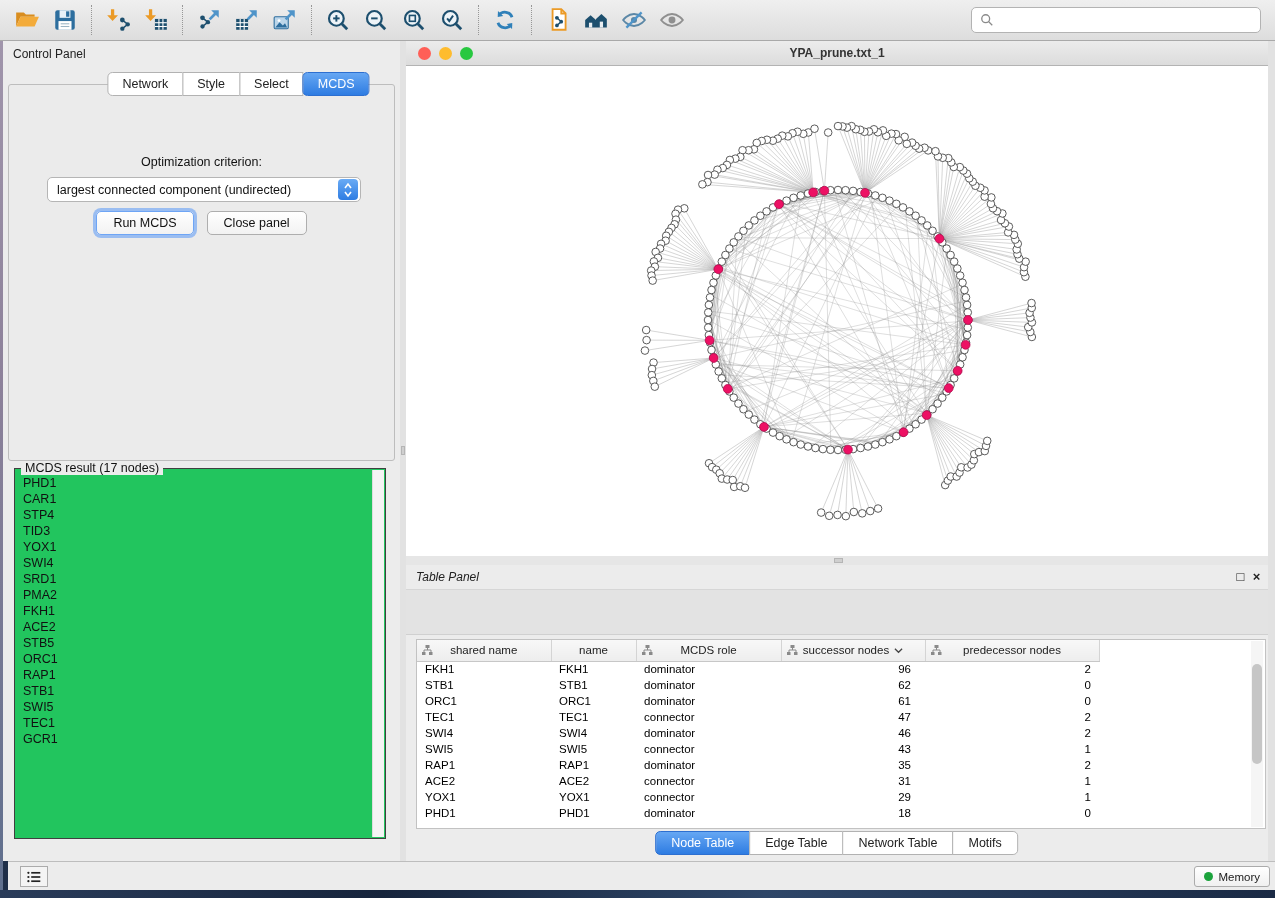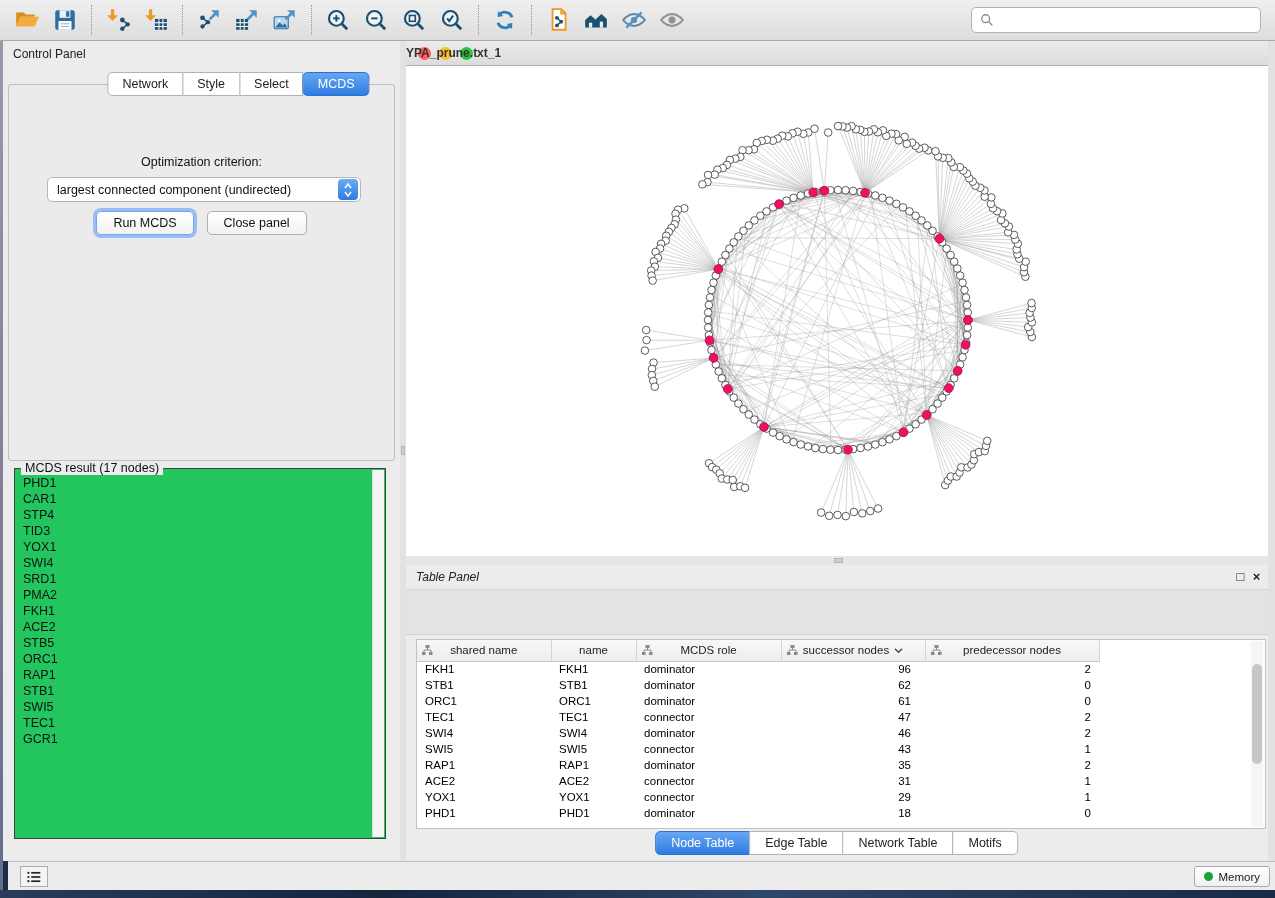--- a/index.html
+++ b/index.html
@@ -67,21 +67,21 @@
   #h-split { position:absolute; left:406px; top:556px; width:862px; height:9px; background:#e6e6e6; }
   #h-split .grip { left:428px; top:2px; width:9px; height:5px; }
   #right-edge { position:absolute; left:1268px; top:41px; width:7px; height:820px; background:#e2e2e2; }
 
   
   #network-win { position:absolute; left:406px; top:41px; width:862px; height:515px; background:#fff; }
   #net-titlebar { height:25px; background:linear-gradient(#ececec,#dcdcdc); border-bottom:1px solid #b3b3b3;
     display:flex; align-items:center; position:relative; }
   .traffic { display:flex; gap:8px; margin-left:12px; }
   .traffic i { width:13px; height:13px; border-radius:50%; display:block; }
-  #net-title { position:absolute; left:0; width:100%; font-size:12px; font-weight:700; color:#333; }
+  #net-title { position:absolute; left:0; width:100%; text-align:center; font-size:12px; font-weight:700; color:#333; }
   #net-canvas-wrap { position:absolute; left:0; top:25px; width:862px; height:490px; background:#fff; }
 
   
   #table-panel { position:absolute; left:406px; top:565px; width:862px; height:296px; background:#ececec; }
   #tp-toolbar { position:absolute; left:0; top:24px; width:862px; height:46px; background:#e3e3e3;
     border-top:1px solid #d6d6d6; border-bottom:1px solid #d0d0d0; display:flex; align-items:center; gap:17px; padding-left:26px;flex-direction:column; }
   #tp-toolbar svg { width:22px; height:22px; }
   .fx-label { font-family:"DejaVu Serif", serif; font-style:italic; font-size:17px; color:#b3b3b3; }
 
   #node-table-box { position:absolute; left:10px; top:74px; width:850px; height:190px; background:#fff;

